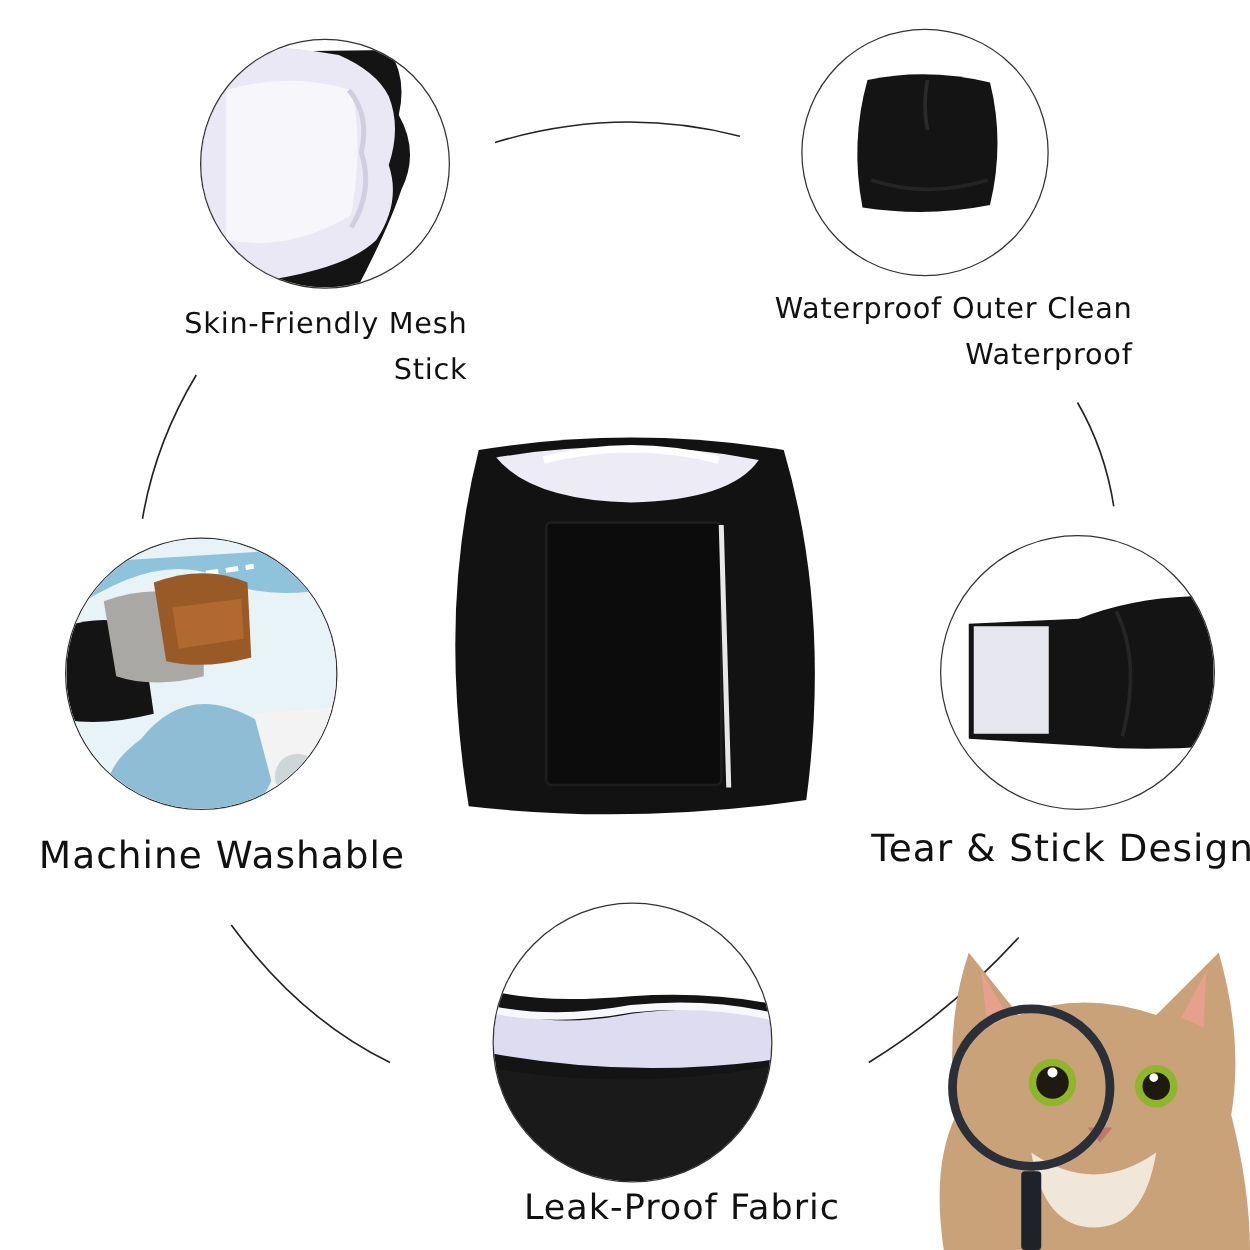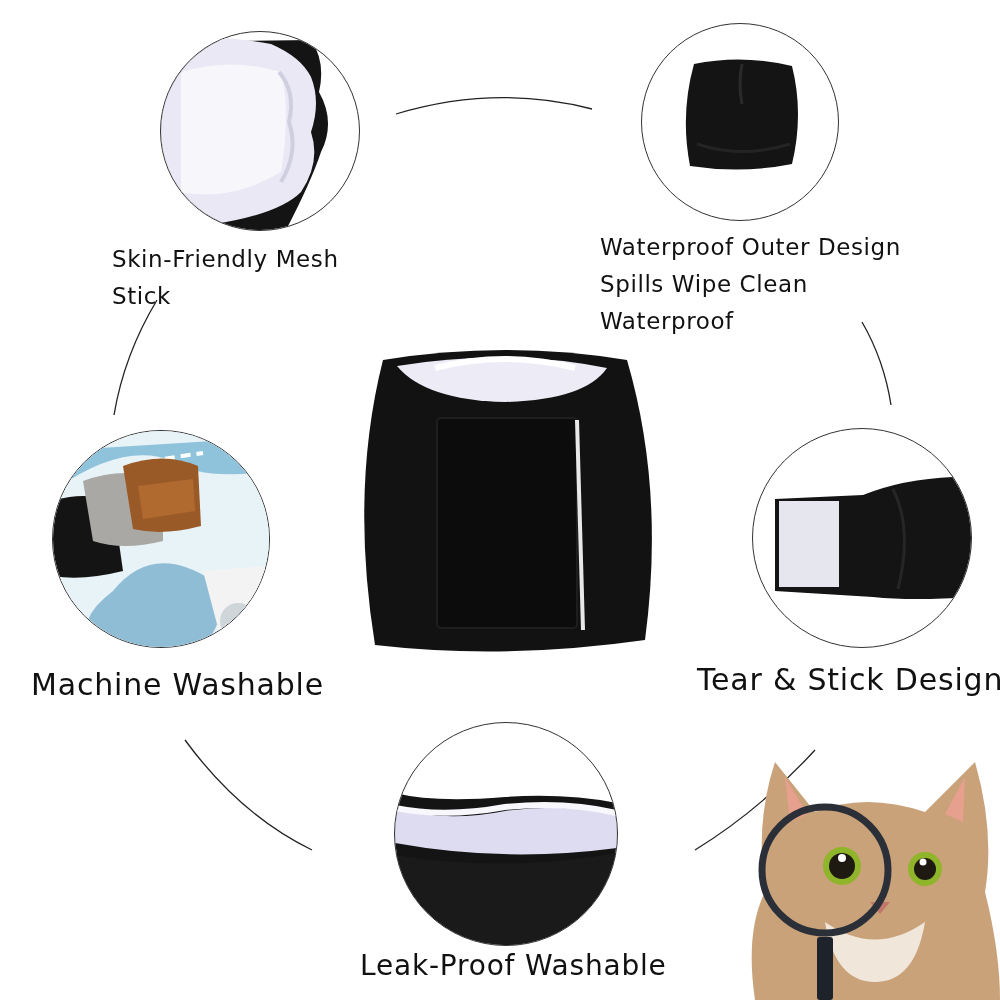--- a/index.html
+++ b/index.html
@@ -1,20 +1,20 @@
 <!DOCTYPE html>
 <html><head>
 <meta charset="utf-8">
 <style>
   html, body { margin: 0; padding: 0; background: #ffffff; }
   body { width: 1000px; height: 1000px; position: relative; overflow: hidden;
          font-family: "DejaVu Sans", "Liberation Sans", sans-serif; color: #111; }
   .abs { position: absolute; }
   .circle { position: absolute; border-radius: 50%; border: 1.5px solid #333; overflow: hidden; background: #fff; }
-  .label { position: absolute; text-align: left; color: #111; white-space: nowrap; }
+  .label { position: absolute; text-align: right; color: #111; white-space: nowrap; }
   .label-sm { font-size: 23px; line-height: 37px; letter-spacing: 0.6px; }
   .label-lg { font-size: 30px; line-height: 40px; letter-spacing: 0.8px; }
   svg { display: block; }
 </style>
 </head>
 <body>
 
 <svg class="abs" style="left:0;top:0" width="1000" height="1000">
   <path d="M396 114 Q495 84 592 109" stroke="#222" stroke-width="1.3" fill="none"></path>
   <path d="M157 300 Q124 355 114 415" stroke="#222" stroke-width="1.3" fill="none"></path>
@@ -37,22 +37,21 @@
 </div>
 
 <div class="circle" style="left:641px;top:23px;width:196px;height:196px;">
   <svg width="196" height="196" viewBox="0 0 196 196">
     <path d="M52 40 Q100 30 150 42 Q162 90 150 140 Q100 150 48 142 Q38 90 52 40 Z" fill="#141414"></path>
     <path d="M100 40 Q96 60 100 80" stroke="#2a2a2a" stroke-width="3" fill="none"></path>
     <path d="M55 120 Q100 135 148 120" stroke="#242424" stroke-width="3" fill="none"></path>
   </svg>
 </div>
 <div class="label label-sm" style="left:600px;top:229px;width:306px;">
-  <div>Waterproof Outer Design</div>
-  <div>Spills Wipe Clean</div>
+  <div>Waterproof Outer Clean</div>
   <div>Waterproof</div>
 </div>
 
 <div class="circle" style="left:52px;top:430px;width:216px;height:216px;">
   <svg width="216" height="216" viewBox="0 0 216 216">
     <rect width="216" height="216" fill="#e8f3f8"></rect>
     <path d="M0 20 L160 10 L216 0 L216 40 Q150 50 120 30 Q70 10 0 60 Z" fill="#8fc3dc"></path>
     <path d="M96 30 L150 22" stroke="#ffffff" stroke-width="4" stroke-dasharray="10 6"></path>
     <path d="M60 160 Q100 110 160 150 Q180 180 150 216 L40 216 Q20 190 60 160 Z" fill="#7fb3cf" opacity="0.85"></path>
     <path d="M150 140 L216 135 L216 216 L170 216 Z" fill="#f3f3f3"></path>
@@ -80,21 +79,21 @@
 
 <div class="circle" style="left:394px;top:722px;width:222px;height:222px;">
   <svg width="222" height="222" viewBox="0 0 222 222">
     <path d="M0 70 Q40 80 110 74 Q170 70 222 80 L222 222 L0 222 Z" fill="#141414"></path>
     <path d="M0 85 Q50 100 110 88 Q170 80 222 92 L222 125 Q110 140 0 120 Z" fill="#dedcf0"></path>
     <path d="M0 85 Q50 95 110 84 Q170 78 222 90" stroke="#f8f8fc" stroke-width="6" fill="none"></path>
     <path d="M0 132 Q110 150 222 130 L222 222 L0 222 Z" fill="#1a1a1a"></path>
   </svg>
 </div>
 <div class="label label-lg" style="left:360px;top:946px;width:312px;font-size:28px;">
-  <div>Leak-Proof Washable</div>
+  <div>Leak-Proof Fabric</div>
 </div>
 
 <svg class="abs" style="left:345px;top:340px" width="320" height="325" viewBox="0 0 320 325">
   <path d="M38 20 Q160 0 282 20 Q320 150 300 300 Q160 320 30 305 Q5 150 38 20 Z" fill="#121212"></path>
   <path d="M52 26 Q160 8 262 28 Q240 60 160 62 Q80 60 52 26 Z" fill="#ecebf6"></path>
   <path d="M90 28 Q160 10 230 28" stroke="#ffffff" stroke-width="6" fill="none"></path>
   <rect x="92" y="78" width="140" height="210" rx="4" fill="#0c0c0c" stroke="#1e1e1e" stroke-width="2"></rect>
   <path d="M232 80 L238 290" stroke="#e8e8e8" stroke-width="4" fill="none"></path>
 </svg>
 

